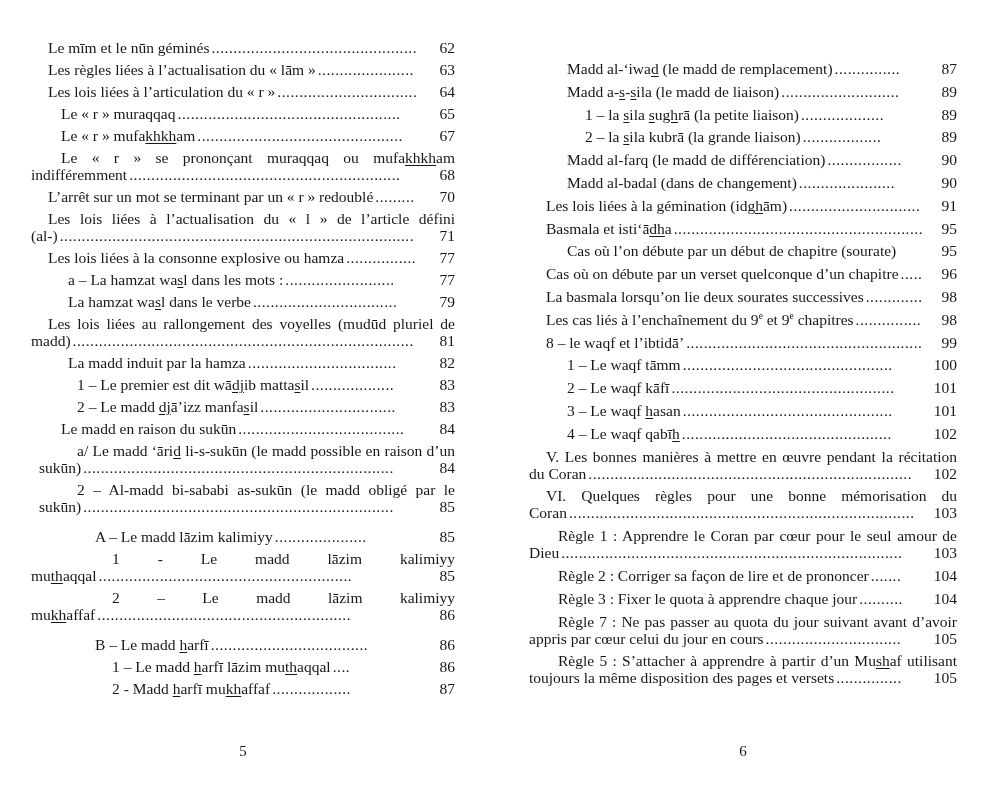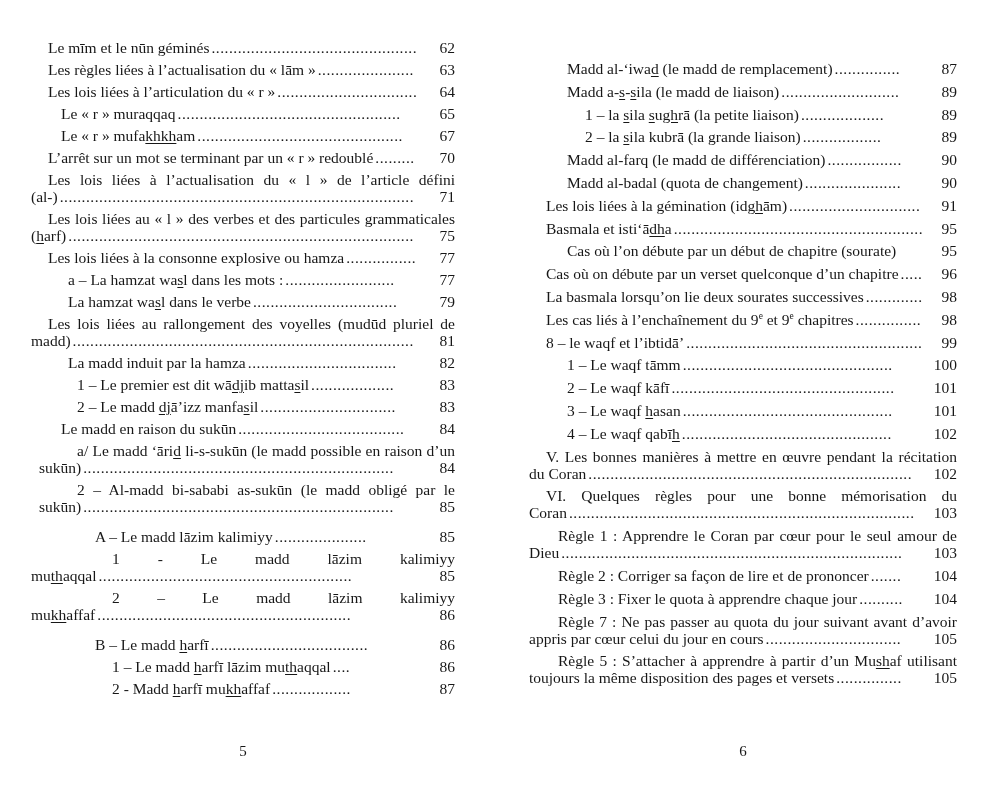--- a/index.html
+++ b/index.html
@@ -71,23 +71,23 @@
 <body>
 
 <div class="book">
   <section class="page" id="page-left">
     <div class="toc" id="toc-left">
         <div class="entry lv1"><span class="txt"><span>Le mīm et le nūn géminés</span></span><span class="leader">...............................................</span><span class="num">62</span></div>
         <div class="entry lv1"><span class="txt"><span>Les règles liées à l’actualisation du « lām »</span></span><span class="leader">......................</span><span class="num">63</span></div>
         <div class="entry lv1"><span class="txt"><span>Les lois liées à l’articulation du « r »</span></span><span class="leader">................................</span><span class="num">64</span></div>
         <div class="entry lv2"><span class="txt"><span>Le « r » muraqqaq</span></span><span class="leader">...................................................</span><span class="num">65</span></div>
         <div class="entry lv2"><span class="txt"><span>Le « r » mufa</span><span class="u">khkh</span><span>am</span></span><span class="leader">...............................................</span><span class="num">67</span></div>
+        <div class="entry lv2"><span class="txt"><span>Le « r » se prononçant muraqqaq ou mufa</span><span class="u">khkh</span><span>am indifféremment</span></span><span class="leader">..............................................................</span><span class="num">68</span></div>
         <div class="entry lv1"><span class="txt"><span>L’arrêt sur un mot se terminant par un « r » redoublé</span></span><span class="leader">.........</span><span class="num">70</span></div>
         <div class="entry lv1"><span class="txt"><span>Les lois liées à l’actualisation du « l » de l’article défini (al-)</span></span><span class="leader">.................................................................................</span><span class="num">71</span></div>
-        <div class="entry lv1"><span class="txt"><span>Les lois liées au « l » des verbes et des particules grammaticales (</span><span class="u">h</span><span>arf)</span></span><span class="leader">...............................................................................</span><span class="num">75</span></div>
         <div class="entry lv1"><span class="txt"><span>Les lois liées à la consonne explosive ou hamza</span></span><span class="leader">................</span><span class="num">77</span></div>
         <div class="entry lv3"><span class="txt"><span>a – La hamzat wa</span><span class="u">s</span><span>l dans les mots :</span></span><span class="leader">.........................</span><span class="num">77</span></div>
         <div class="entry lv3"><span class="txt"><span>La hamzat wa</span><span class="u">s</span><span>l dans le verbe</span></span><span class="leader">.................................</span><span class="num">79</span></div>
         <div class="entry lv1"><span class="txt"><span>Les lois liées au rallongement des voyelles (mudūd pluriel de madd)</span></span><span class="leader">..............................................................................</span><span class="num">81</span></div>
         <div class="entry lv3"><span class="txt"><span>La madd induit par la hamza</span></span><span class="leader">..................................</span><span class="num">82</span></div>
         <div class="entry lv4"><span class="txt"><span>1 – Le premier est dit wā</span><span class="u">dj</span><span>ib matta</span><span class="u">s</span><span>il</span></span><span class="leader">...................</span><span class="num">83</span></div>
         <div class="entry lv4"><span class="txt"><span>2 – Le madd </span><span class="u">dj</span><span>ā’izz manfa</span><span class="u">s</span><span>il</span></span><span class="leader">...............................</span><span class="num">83</span></div>
         <div class="entry lv2"><span class="txt"><span>Le madd en raison du sukūn</span></span><span class="leader">......................................</span><span class="num">84</span></div>
         <div class="entry lv4"><span class="txt"><span>a/ Le madd ‘āri</span><span class="u">d</span><span> li-s-sukūn (le madd possible en raison d’un sukūn)</span></span><span class="leader">.......................................................................</span><span class="num">84</span></div>
         <div class="entry lv4"><span class="txt"><span>2 – Al-madd bi-sababi as-sukūn (le madd obligé par le sukūn)</span></span><span class="leader">.......................................................................</span><span class="num">85</span></div>
@@ -100,21 +100,21 @@
       </div>
     <div class="folio">5</div>
   </section>
   <section class="page" id="page-right">
     <div class="toc" id="toc-right">
         <div class="entry lv3"><span class="txt"><span>Madd al-‘iwa</span><span class="u">d</span><span> (le madd de remplacement)</span></span><span class="leader">...............</span><span class="num">87</span></div>
         <div class="entry lv3"><span class="txt"><span>Madd a-</span><span class="u">s</span><span>-</span><span class="u">s</span><span>ila (le madd de liaison)</span></span><span class="leader">...........................</span><span class="num">89</span></div>
         <div class="entry lv4"><span class="txt"><span>1 – la </span><span class="u">s</span><span>ila </span><span class="u">s</span><span>u</span><span class="u">gh</span><span>rā (la petite liaison)</span></span><span class="leader">...................</span><span class="num">89</span></div>
         <div class="entry lv4"><span class="txt"><span>2 – la </span><span class="u">s</span><span>ila kubrā (la grande liaison)</span></span><span class="leader">..................</span><span class="num">89</span></div>
         <div class="entry lv3"><span class="txt"><span>Madd al-farq (le madd de différenciation)</span></span><span class="leader">.................</span><span class="num">90</span></div>
-        <div class="entry lv3"><span class="txt"><span>Madd al-badal (quota de changement)</span></span><span class="leader">......................</span><span class="num">90</span></div>
+        <div class="entry lv3"><span class="txt"><span>Madd al-badal (dans de changement)</span></span><span class="leader">......................</span><span class="num">90</span></div>
         <div class="entry lv1"><span class="txt"><span>Les lois liées à la gémination (id</span><span class="u">gh</span><span>ām)</span></span><span class="leader">..............................</span><span class="num">91</span></div>
         <div class="entry lv1"><span class="txt"><span>Basmala et isti‘ā</span><span class="u">dh</span><span>a</span></span><span class="leader">.........................................................</span><span class="num">95</span></div>
         <div class="entry lv3"><span class="txt"><span>Cas où l’on débute par un début de chapitre (sourate)</span></span><span class="leader"></span><span class="num">95</span></div>
         <div class="entry lv1"><span class="txt"><span>Cas où on débute par un verset quelconque d’un chapitre</span></span><span class="leader">.....</span><span class="num">96</span></div>
         <div class="entry lv1"><span class="txt"><span>La basmala lorsqu’on lie deux sourates successives</span></span><span class="leader">.............</span><span class="num">98</span></div>
         <div class="entry lv1"><span class="txt"><span>Les cas liés à l’enchaînement du 9</span><span class="sup">e</span><span> et 9</span><span class="sup">e</span><span> chapitres</span></span><span class="leader">...............</span><span class="num">98</span></div>
         <div class="entry lv1"><span class="txt"><span>8 – le waqf et l’ibtidā’</span></span><span class="leader">......................................................</span><span class="num">99</span></div>
         <div class="entry lv3"><span class="txt"><span>1 – Le waqf tāmm</span></span><span class="leader">................................................</span><span class="num">100</span></div>
         <div class="entry lv3"><span class="txt"><span>2 – Le waqf kāfī</span></span><span class="leader">...................................................</span><span class="num">101</span></div>
         <div class="entry lv3"><span class="txt"><span>3 – Le waqf </span><span class="u">h</span><span>asan</span></span><span class="leader">................................................</span><span class="num">101</span></div>

